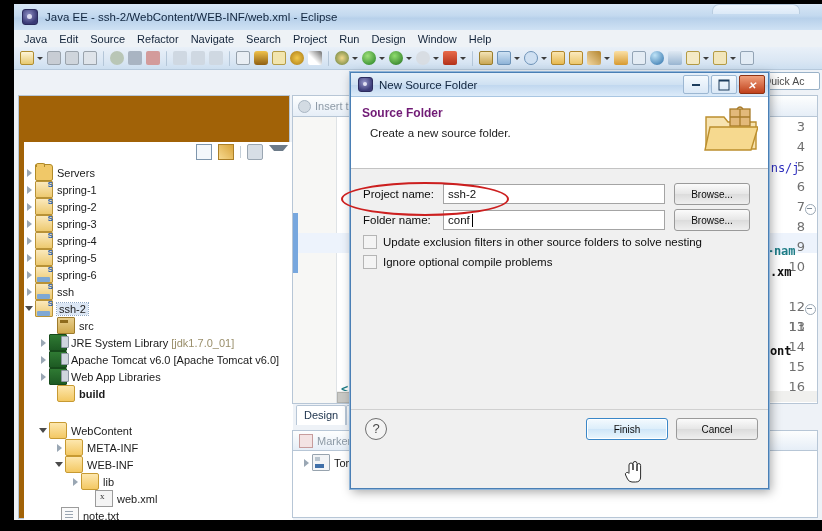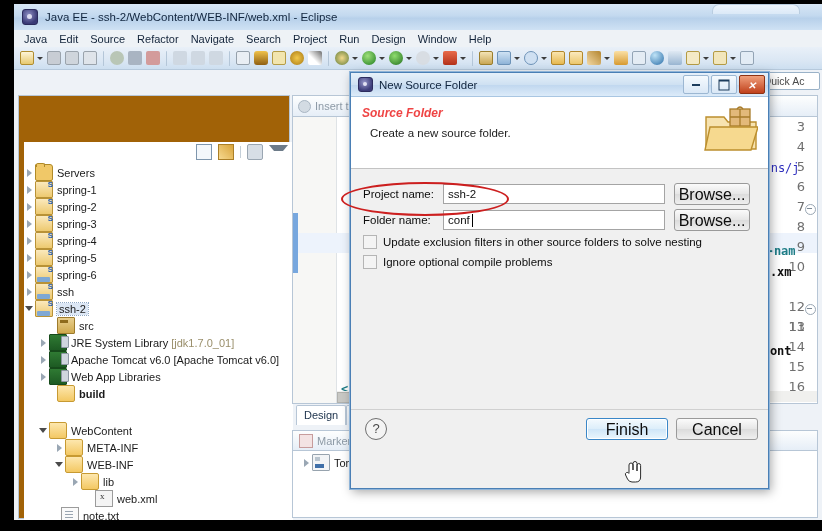--- a/index.html
+++ b/index.html
@@ -241,36 +241,36 @@
   .wb.close{background:linear-gradient(to bottom,#f0a07c,#c0411c);border-color:#8e3113;}
   .wb .glyph{position:absolute;left:50%;top:50%;transform:translate(-50%,-50%);font-size:10px;color:#1c3c5c;}
   .wb.close .glyph{color:#fff;font-weight:bold;}
   .wb.min .glyph{width:8px;height:2px;background:#1c3c5c;}
   .wb.max .glyph{width:9px;height:8px;border:1px solid #1c3c5c;border-top-width:2px;}
 
   .dlg-header{
     position:absolute;left:0;top:24px;width:100%;height:72px;
     background:#ffffff;border-bottom:1px solid #c3c3c3;box-sizing:border-box;
   }
-  .dlg-h1{position:absolute;left:11px;top:9px;font-size:12px;font-weight:bold;color:#ef4444;font-style:italic;}
+  .dlg-h1{position:absolute;left:11px;top:9px;font-size:12px;font-weight:bold;color:#701a75;}
   .dlg-h2{position:absolute;left:19px;top:30px;font-size:11.5px;color:#1c1c1c;}
   .dlg-bigicon{position:absolute;right:10px;top:8px;width:54px;height:50px;}
 
   .dlg-body{position:absolute;left:0;top:96px;width:100%;height:281px;background:#f0f0f0;}
   .field{position:absolute;display:flex;align-items:center;}
   .flabel{font-size:11.5px;color:#0d0d0d;width:80px;}
   .finput{
     height:20px;background:#ffffff;border:1px solid #a4a4a4;
     font-size:11.5px;color:#101010;line-height:19px;padding-left:4px;box-sizing:border-box;
     position:relative;
   }
   .caret-bar{position:absolute;width:1px;height:13px;background:#000;top:3px;}
   .btn{
     height:22px;min-width:72px;background:linear-gradient(to bottom,#fbfbfb,#e6e6e6 50%,#dcdcdc 52%,#efefef);
-    border:1px solid #9a9a9a;border-radius:3px;font-size:16px;color:#0d0d0d;
+    border:1px solid #9a9a9a;border-radius:3px;font-size:10px;color:#0d0d0d;
     text-align:center;line-height:21px;box-sizing:border-box;
   }
   .btn.default{
     border:1px solid #3a87c8;background:linear-gradient(to bottom,#f4fafe,#dceefa 50%,#cfe6f8 52%,#eaf6fd);
     box-shadow:inset 0 0 0 1px #ffffff;
   }
   .chk{position:absolute;display:flex;align-items:center;}
   .chkbox{width:12px;height:12px;background:#f4f4f4;border:1px solid #b5b5b5;margin-right:6px;flex:0 0 auto;}
   .chklabel{font-size:11.5px;color:#0d0d0d;white-space:nowrap;}
 

